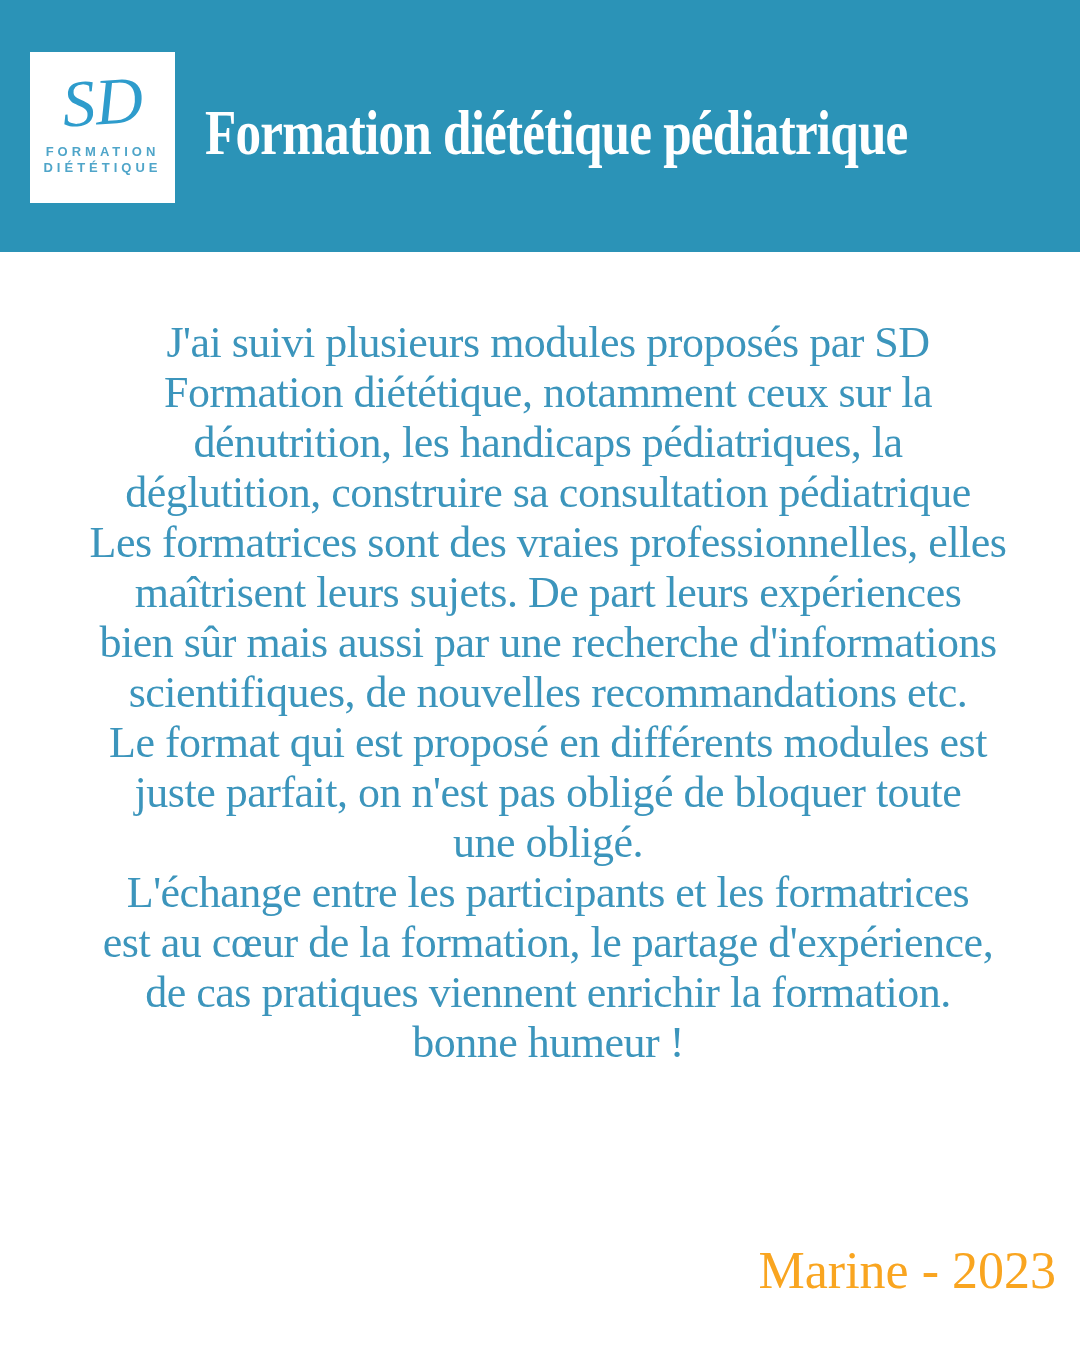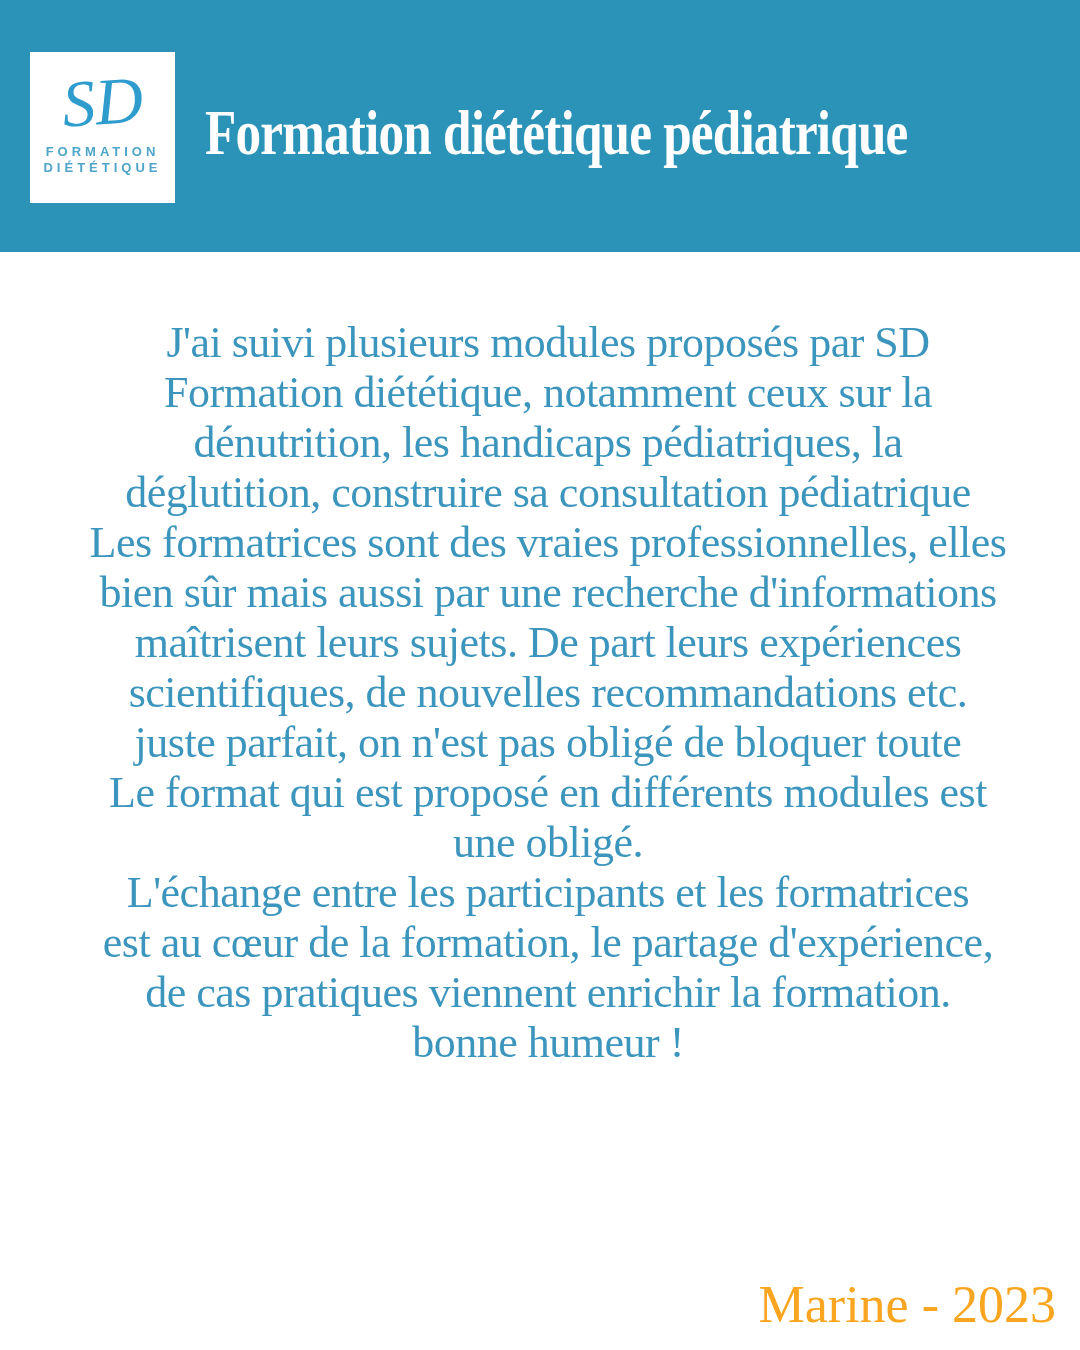--- a/index.html
+++ b/index.html
@@ -76,21 +76,20 @@
   }
   
   .signature {
     position: absolute;
     right: 24px; top: 1240px;
     font-family: "Liberation Serif", serif;
     font-size: 52px;
     line-height: 62px;
     color: #F9A520;
     white-space: nowrap;
-    margin-top: 34px;
   }
 </style>
 </head>
 <body>
 
 <div class="canvas">
 
   <div class="header-band">
     <div class="logo-card">
       <div class="logo-monogram">SD</div>
@@ -101,25 +100,25 @@
     </div>
     <div class="header-title">Formation diététique pédiatrique</div>
   </div>
 
   <div class="testimonial">
     <div class="line">J'ai suivi plusieurs modules proposés par SD</div>
     <div class="line">Formation diététique, notamment ceux sur la</div>
     <div class="line">dénutrition, les handicaps pédiatriques, la</div>
     <div class="line">déglutition, construire sa consultation pédiatrique</div>
     <div class="line">Les formatrices sont des vraies professionnelles, elles</div>
+    <div class="line">maîtrisent leurs sujets. De part leurs expériences</div>
     <div class="line">bien sûr mais aussi par une recherche d'informations</div>
-    <div class="line">maîtrisent leurs sujets. De part leurs expériences</div>
     <div class="line">scientifiques, de nouvelles recommandations etc.</div>
+    <div class="line">Le format qui est proposé en différents modules est</div>
     <div class="line">juste parfait, on n'est pas obligé de bloquer toute</div>
-    <div class="line">Le format qui est proposé en différents modules est</div>
     <div class="line">une obligé.</div>
     <div class="line">L'échange entre les participants et les formatrices</div>
     <div class="line">est au cœur de la formation, le partage d'expérience,</div>
     <div class="line">de cas pratiques viennent enrichir la formation.</div>
     <div class="line">bonne humeur !</div>
   </div>
 
   <div class="signature">Marine - 2023</div>
 
 </div>

